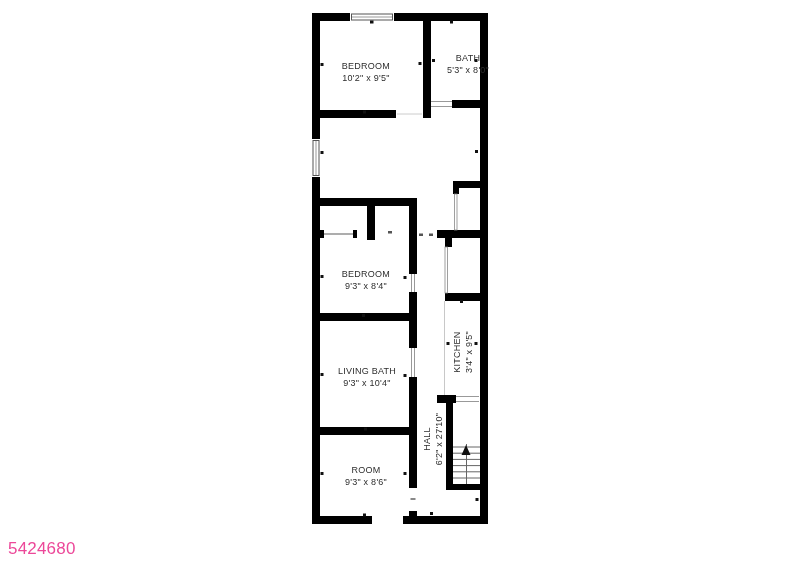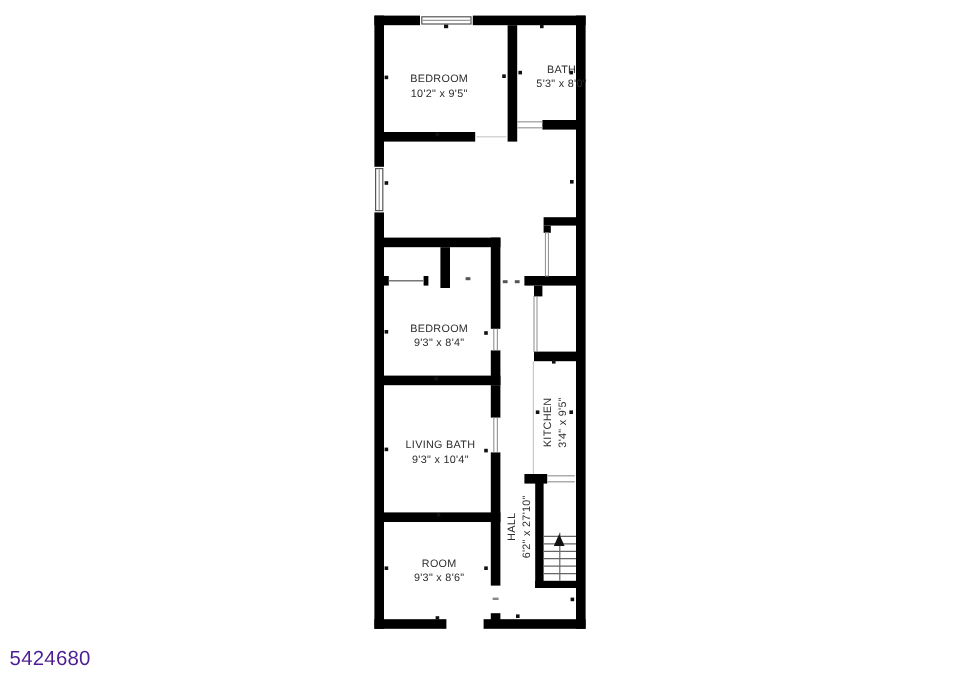--- a/index.html
+++ b/index.html
@@ -17,21 +17,21 @@
     white-space:nowrap;
   }
   .room-label.rot{transform:translate(-50%,-50%) rotate(-90deg);}
   .room-name{font-weight:400;}
   .room-dims{font-weight:400;}
   .photo-id{
     position:absolute;
     left:8px;
     top:539px;
     font-size:17px;
-    color:#4c1d95;
+    color:#ec4899;
     letter-spacing:.2px;
   }
 </style>
 </head>
 <body>
 
 <div class="canvas">
 
   <svg width="800" height="564" viewBox="0 0 800 564">
 

